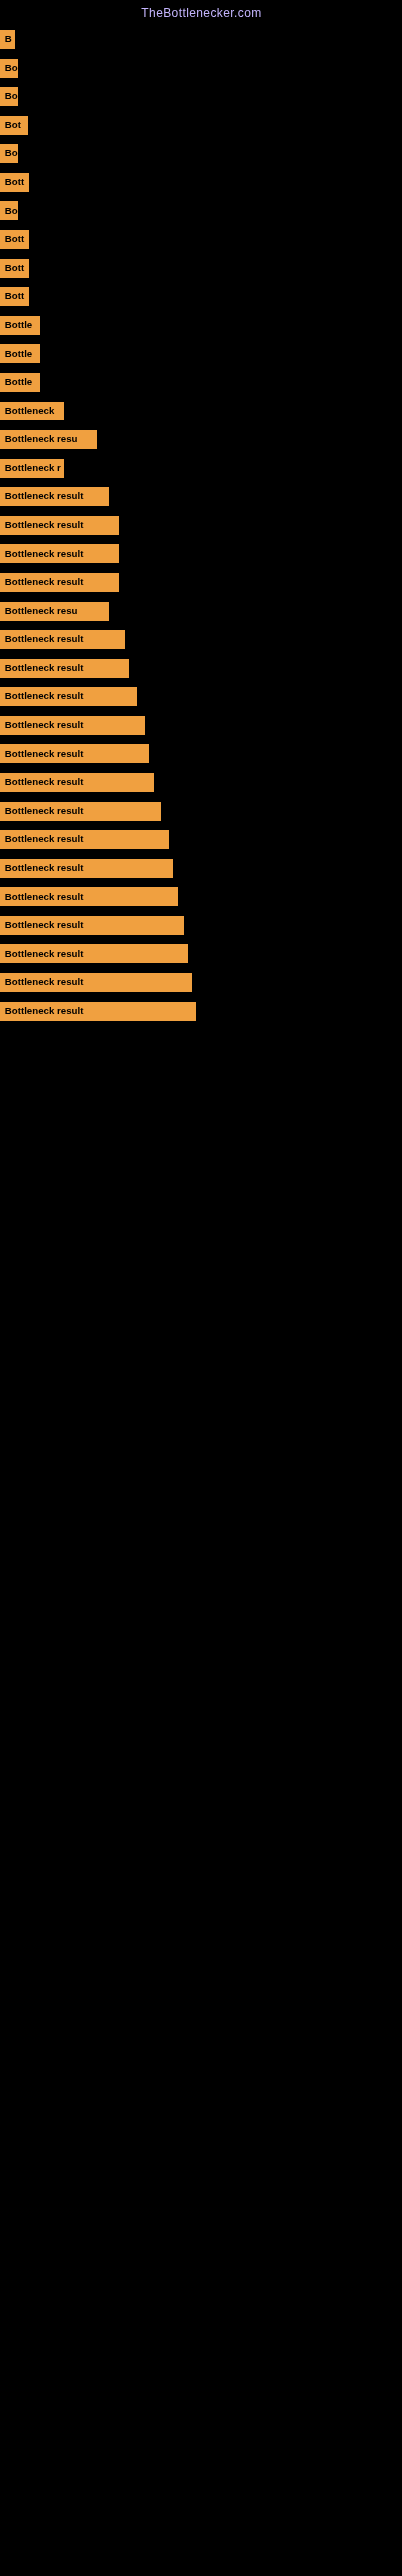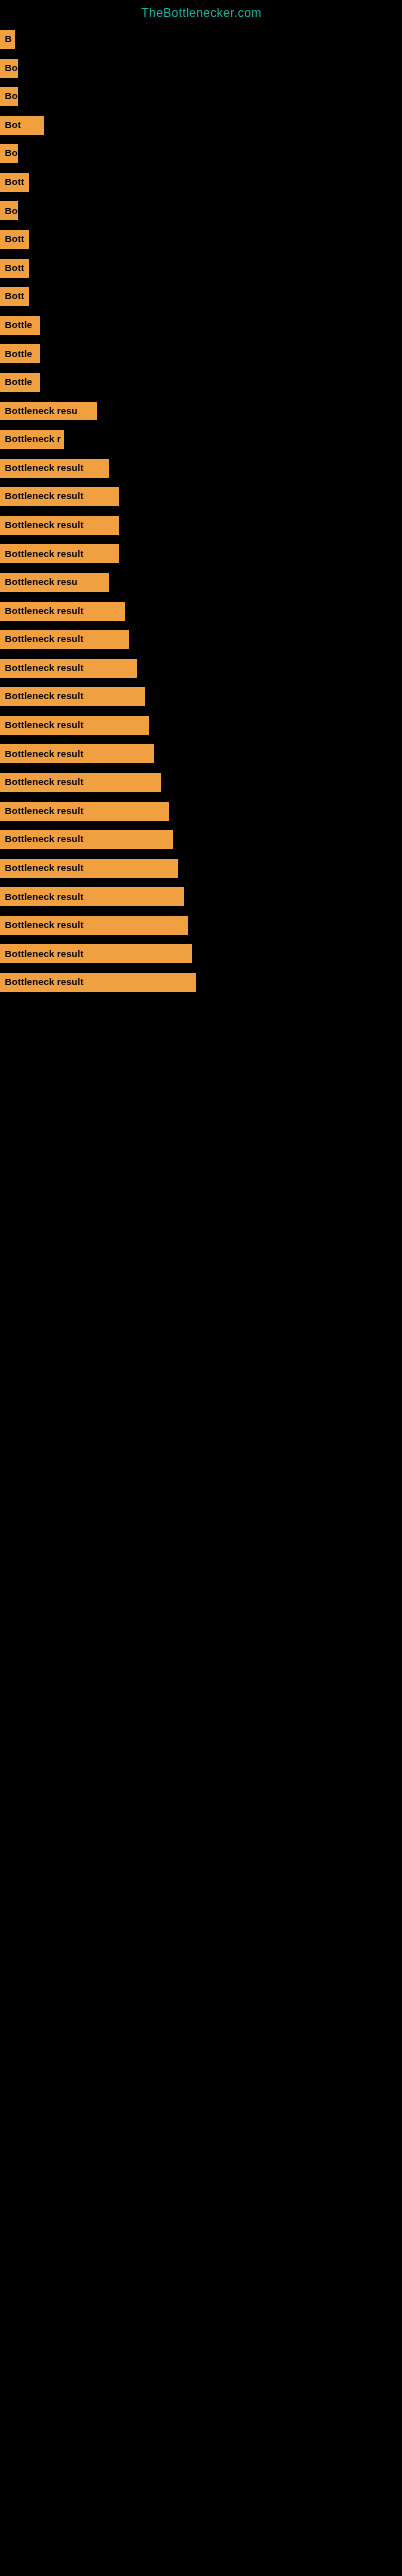--- a/index.html
+++ b/index.html
@@ -8,21 +8,21 @@
       box-sizing: border-box;
     }
     body {
       background-color: #000;
       width: 403px;
       min-height: 2576px;
       font-family: Arial, sans-serif;
       position: relative;
     }
     .site-title {
-      color: #14b8a6;
+      color: #c4b5fd;
       font-size: 12px;
       text-align: center;
       padding: 6.4px 0 4.8px 0;
       letter-spacing: 0.4px;
     }
     .bar-row {
       display: flex;
       align-items: center;
       margin-bottom: 0;
       padding: 4.8px 0 4.8px 0;
@@ -48,21 +48,21 @@
 <div class="bar-row">
       <span class="bar-label" style="width: 14.5px;">B</span>
     </div>
     <div class="bar-row">
       <span class="bar-label" style="width: 17.7px;">Bo</span>
     </div>
     <div class="bar-row">
       <span class="bar-label" style="width: 17.7px;">Bo</span>
     </div>
     <div class="bar-row">
-      <span class="bar-label" style="width: 44px;">Bot</span>
+      <span class="bar-label" style="width: 28px;">Bot</span>
     </div>
     <div class="bar-row">
       <span class="bar-label" style="width: 17.7px;">Bo</span>
     </div>
     <div class="bar-row">
       <span class="bar-label" style="width: 29px;">Bott</span>
     </div>
     <div class="bar-row">
       <span class="bar-label" style="width: 17.7px;">Bo</span>
     </div>
@@ -76,20 +76,23 @@
       <span class="bar-label" style="width: 29px;">Bott</span>
     </div>
     <div class="bar-row">
       <span class="bar-label" style="width: 40px;">Bottle</span>
     </div>
     <div class="bar-row">
       <span class="bar-label" style="width: 40px;">Bottle</span>
     </div>
     <div class="bar-row">
       <span class="bar-label" style="width: 40px;">Bottle</span>
+    </div>
+    <div class="bar-row">
+      <span class="bar-label" style="width: 64px;">Bottleneck</span>
     </div>
     <div class="bar-row">
       <span class="bar-label" style="width: 97px;">Bottleneck resu</span>
     </div>
     <div class="bar-row">
       <span class="bar-label" style="width: 64px;">Bottleneck r</span>
     </div>
     <div class="bar-row">
       <span class="bar-label" style="width: 109px;">Bottleneck result</span>
     </div>

